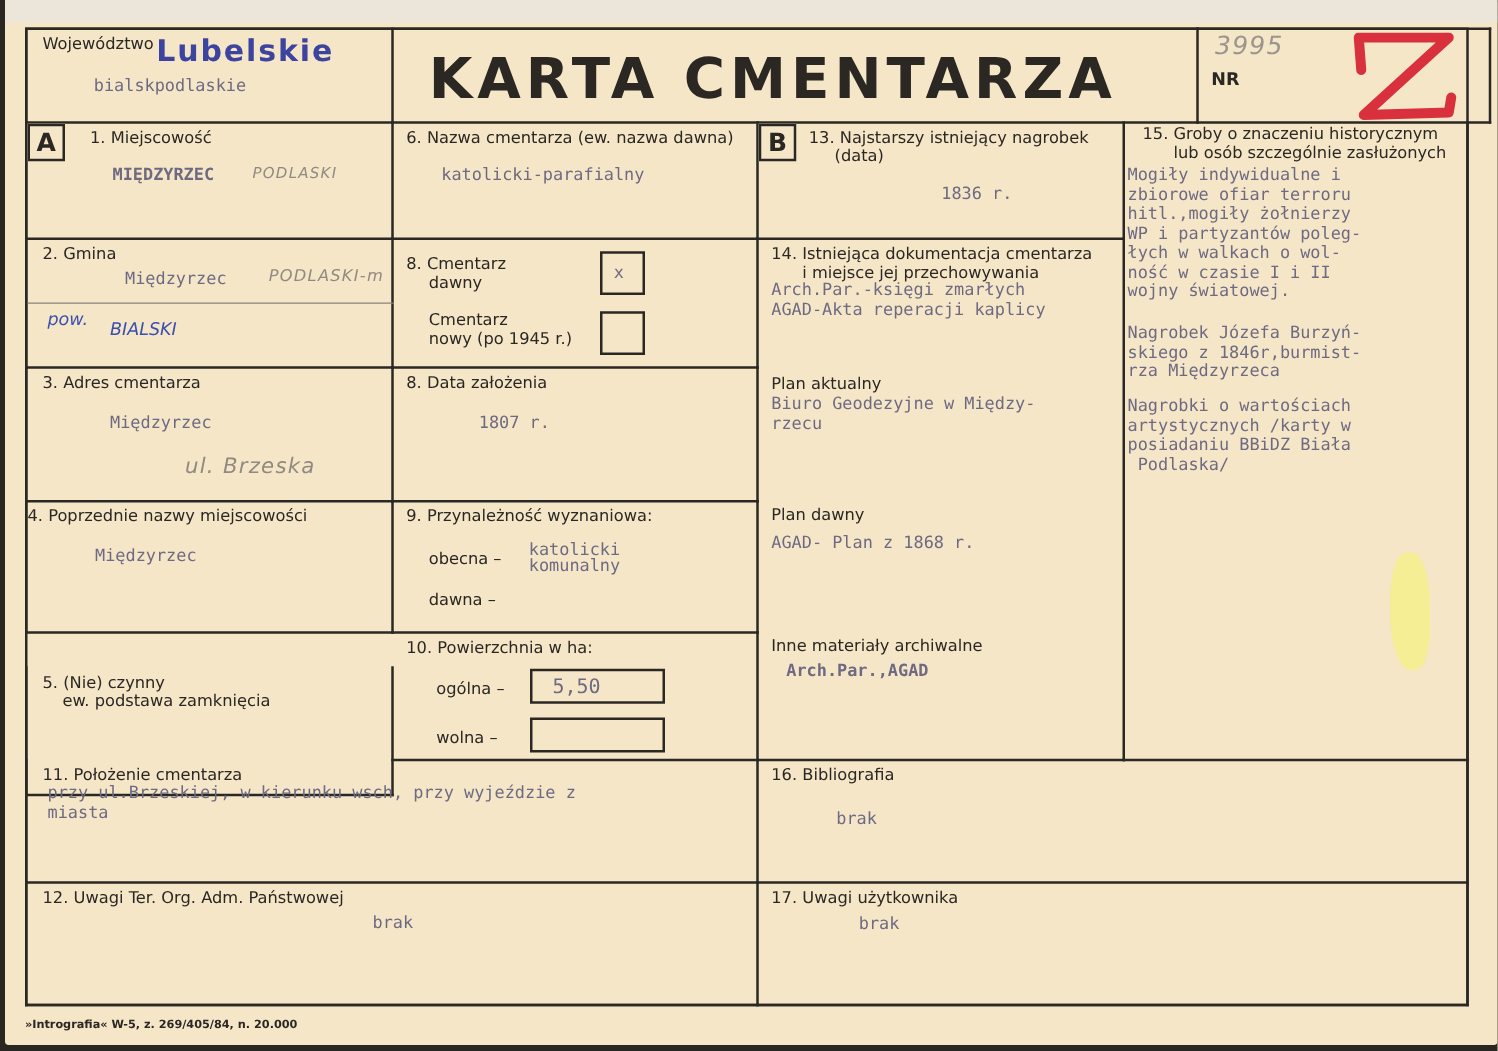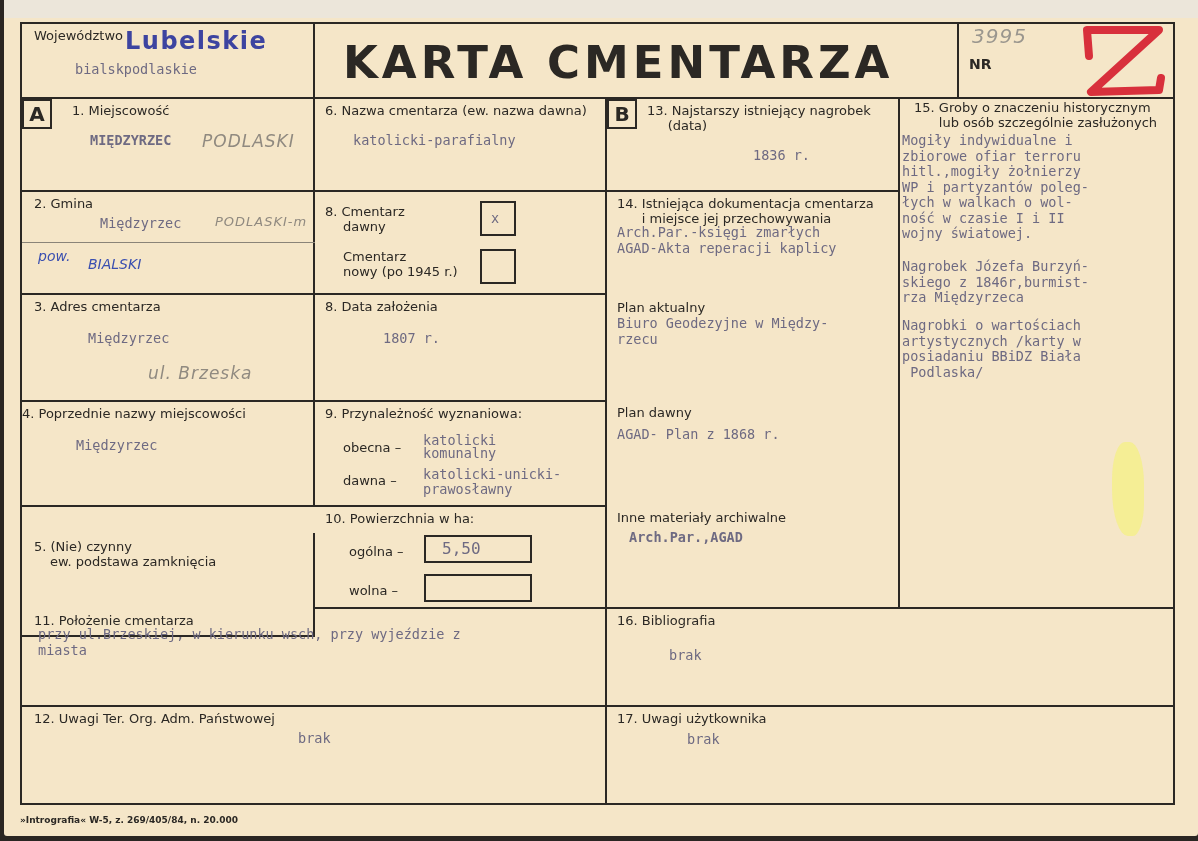--- a/index.html
+++ b/index.html
@@ -3,21 +3,21 @@
 <meta charset="utf-8">
 <style>
   html,body{margin:0;padding:0;}
   body{width:1198px;height:841px;background:#2a2622;position:relative;overflow:hidden;font-family:"DejaVu Sans",sans-serif;}
   .paper{position:absolute;left:4px;top:0;width:1194px;height:836px;background:#f5e6c8;border-radius:3px;}
   .tape{position:absolute;left:4px;top:0;width:1194px;height:18px;background:#ece6da;}
   .frame{position:absolute;left:20px;top:22px;width:1155px;height:783px;border:2px solid #2b2824;box-sizing:border-box;}
   .cell{position:absolute;box-sizing:border-box;border-right:2px solid #2b2824;border-bottom:2px solid #2b2824;}
   .lbl{position:absolute;font-size:13px;color:#2b2824;line-height:15px;}
   .tw{position:absolute;font-family:"DejaVu Sans Mono","Liberation Mono",monospace;font-size:13.5px;color:#6e6a82;line-height:15.5px;white-space:pre;}
-  .hand{position:absolute;font-family:"DejaVu Sans",sans-serif;font-style:italic;color:#908a80;font-size:17px;letter-spacing:1px;}
+  .hand{position:absolute;font-family:"DejaVu Sans",sans-serif;font-style:italic;color:#908a80;font-size:12px;letter-spacing:1px;}
   .handblue{position:absolute;font-family:"DejaVu Sans",sans-serif;font-style:italic;color:#3a4fb0;font-size:14px;}
   .stamp{position:absolute;font-family:"DejaVu Sans",sans-serif;font-weight:bold;color:#3d44a0;font-size:24px;letter-spacing:1.5px;}
   .title{position:absolute;font-family:"DejaVu Sans",sans-serif;font-weight:bold;font-size:45px;color:#2b2824;letter-spacing:4px;}
   .sec{position:absolute;width:30px;height:30px;border:2px solid #2b2824;box-sizing:border-box;font-weight:bold;font-size:20px;text-align:center;line-height:26px;color:#2b2824;background:#f5e6c8;}
   .box{position:absolute;border:2px solid #2b2824;box-sizing:border-box;}
   .dash{position:absolute;border-top:1px solid #8a8478;}
   .yellow{position:absolute;left:1112px;top:442px;width:32px;height:94px;background:#f4ee8c;border-radius:40% 45% 35% 50%;opacity:.85;}
 </style>
 </head>
 <body>
@@ -29,21 +29,21 @@
 <div class="frame"></div>
 
 <div class="cell" style="left:20px;top:22px;width:295px;height:77px;border-left:2px solid #2b2824;border-top:2px solid #2b2824;">
   <span class="lbl" style="left:12px;top:4px;">Województwo</span>
   <span class="stamp" style="left:103px;top:3px;">Lubelskie</span>
   <span class="tw" style="left:53px;top:38px;">bialskpodlaskie</span>
 </div>
 <div class="cell" style="left:313px;top:22px;width:646px;height:77px;border-top:2px solid #2b2824;">
   <span class="title" style="left:30px;top:12px;">KARTA CMENTARZA</span>
 </div>
-<div class="cell" style="left:957px;top:22px;width:218px;height:77px;border-top:2px solid #2b2824;">
+<div class="cell" style="left:957px;top:22px;width:236px;height:77px;border-top:2px solid #2b2824;">
   <span class="hand" style="left:15px;top:0px;font-size:20px;color:#9a968e;">3995</span>
   <span class="lbl" style="left:12px;top:33px;font-weight:bold;font-size:14px;">NR</span>
   <svg style="position:absolute;left:122px;top:2px;" width="90" height="72" viewBox="0 0 90 72">
     <path d="M10 30 L8 4 L80 4 L12 66 L80 64 L82 52" fill="none" stroke="#d8303c" stroke-width="8" stroke-linecap="round" stroke-linejoin="round"></path>
   </svg>
 </div>
 
 <div class="cell" style="left:20px;top:97px;width:295px;height:95px;border-left:2px solid #2b2824;">
   <span class="lbl" style="left:50px;top:6px;">1. Miejscowość</span>
   <span class="tw" style="left:68px;top:36px;font-weight:bold;">MIĘDZYRZEC</span>
@@ -98,22 +98,20 @@
   <span class="lbl" style="left:12px;top:6px;">8. Data założenia</span>
   <span class="tw" style="left:70px;top:38px;">1807 r.</span>
 </div>
 
 <div class="cell" style="left:313px;top:400px;width:294px;height:107px;">
   <span class="lbl" style="left:12px;top:6px;">9. Przynależność wyznaniowa:</span>
   <span class="lbl" style="left:30px;top:40px;">obecna –</span>
   <span class="tw" style="left:110px;top:34px;line-height:13px;">katolicki
 komunalny</span>
   <span class="lbl" style="left:30px;top:73px;">dawna –</span>
-  <span class="tw" style="left:110px;top:67px;line-height:15px;">katolicki-unicki-
-prawosławny</span>
 </div>
 
 <div class="cell" style="left:313px;top:505px;width:294px;height:104px;">
   <span class="lbl" style="left:12px;top:6px;">10. Powierzchnia w ha:</span>
   <span class="lbl" style="left:36px;top:39px;">ogólna –</span>
   <div class="box" style="left:111px;top:30px;width:108px;height:28px;">
     <span class="tw" style="left:16px;top:4px;font-size:16px;">5,50</span>
   </div>
   <span class="lbl" style="left:36px;top:78px;">wolna –</span>
   <div class="box" style="left:111px;top:69px;width:108px;height:28px;">

